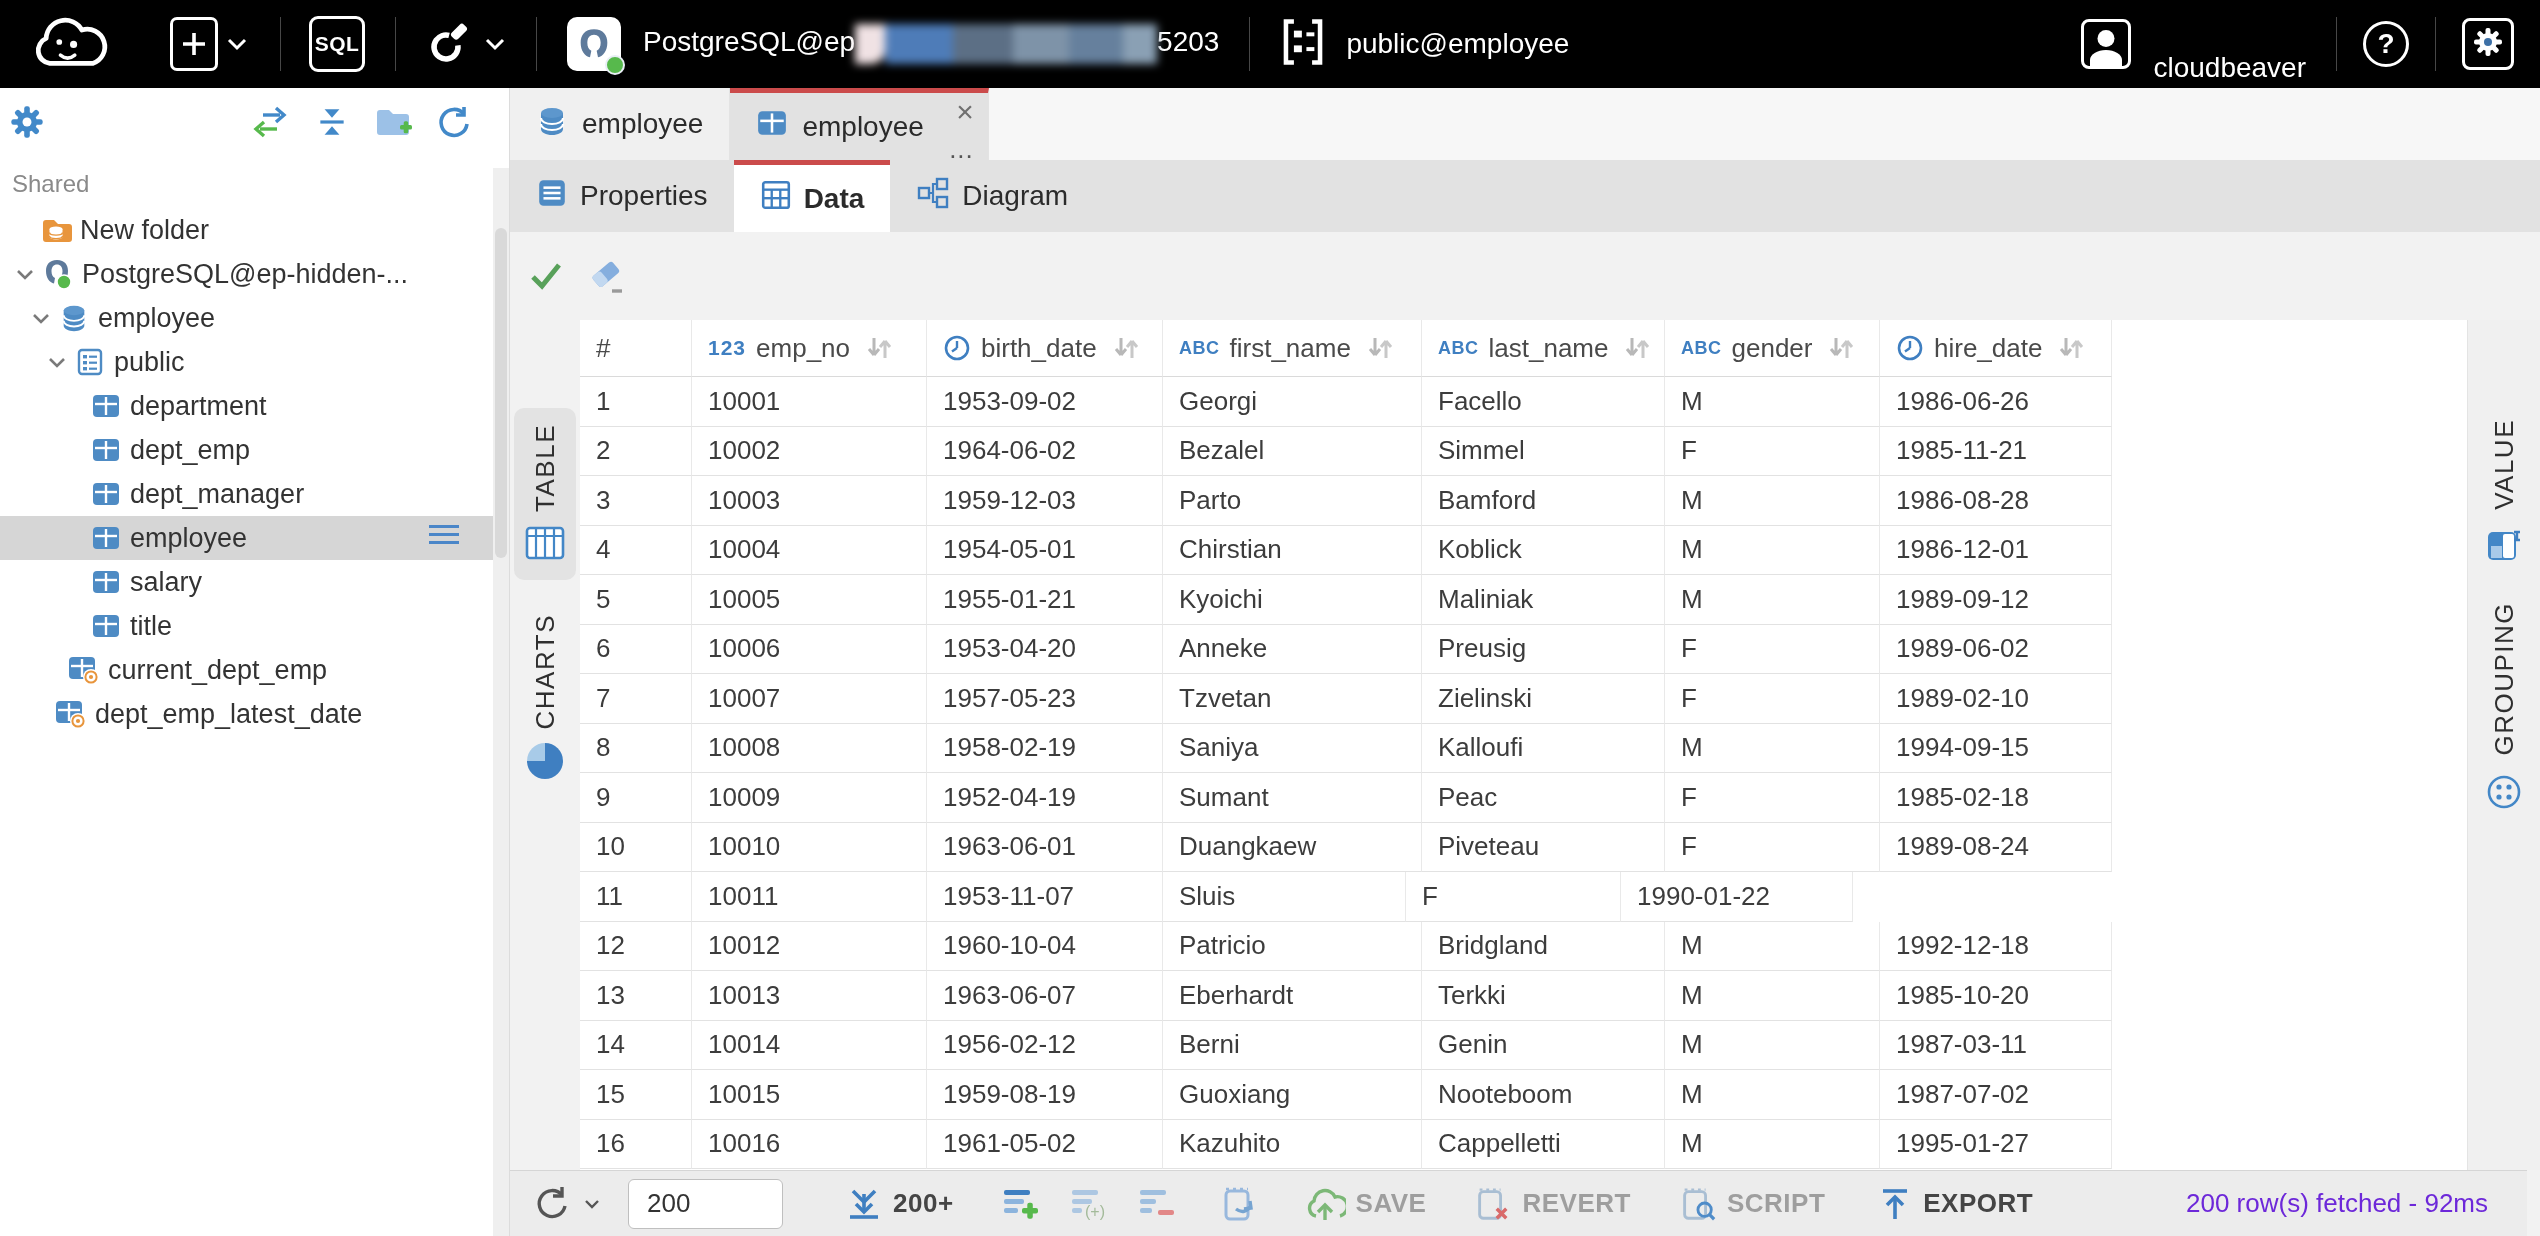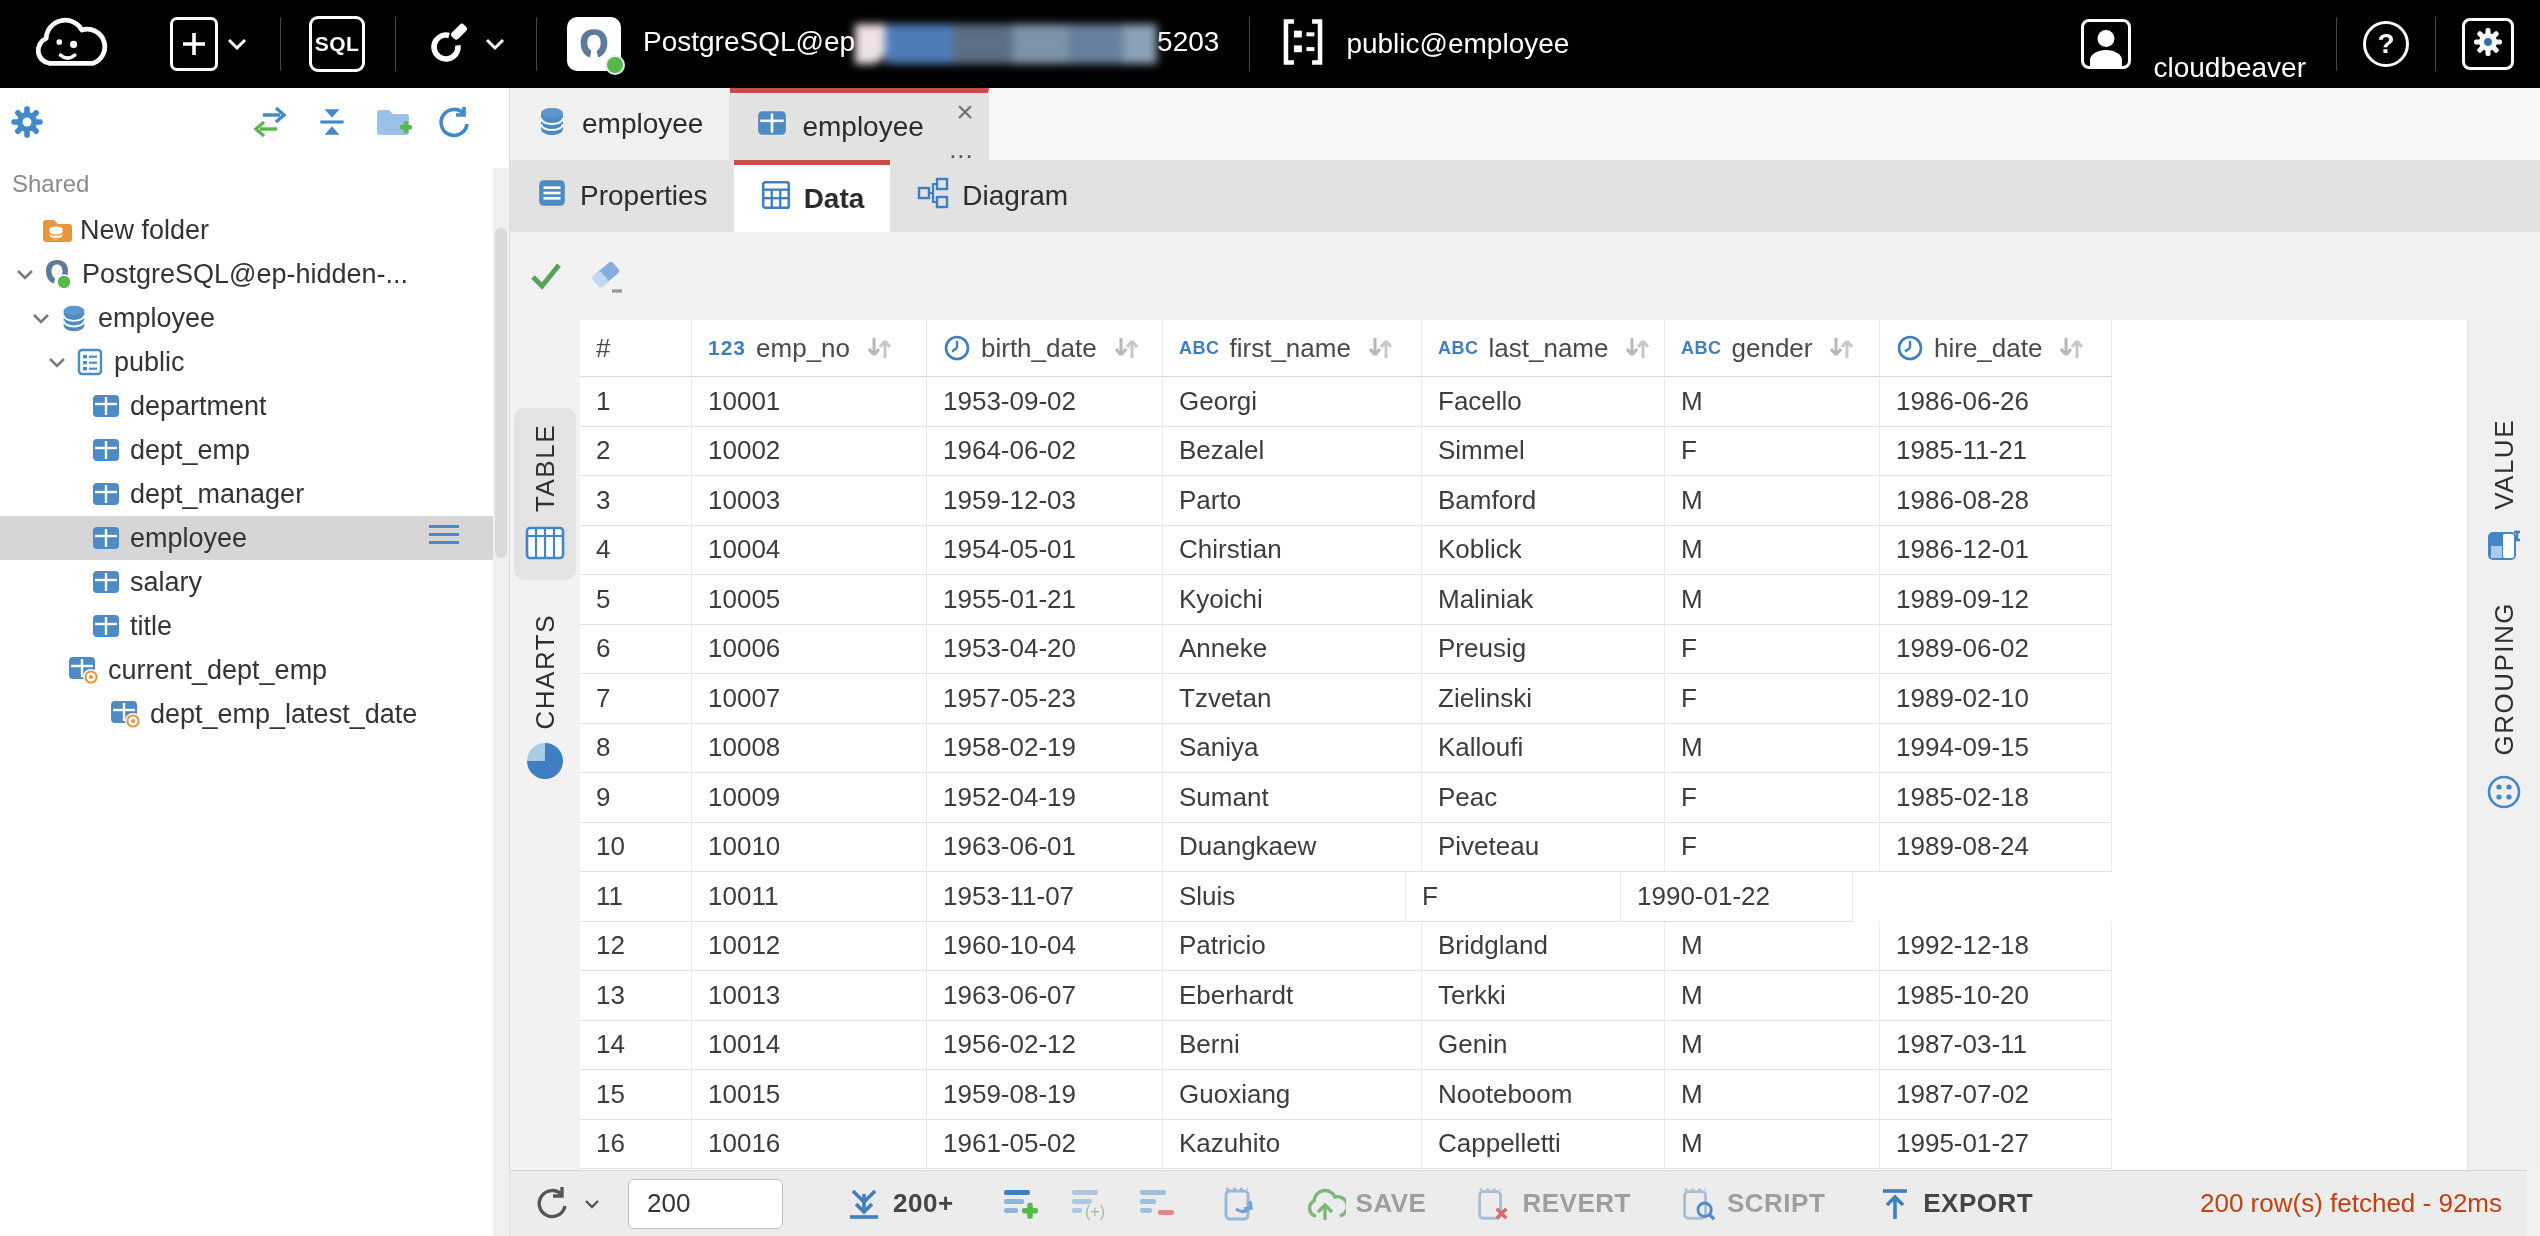--- a/index.html
+++ b/index.html
@@ -108,21 +108,21 @@
   .rtab + .rtab { margin-top:34px; }
 
   
   .btoolbar { position:absolute; left:0; bottom:0; right:13px; height:66px; background:#ececec;
               border-top:1px solid #d5d5d5; display:flex; align-items:center; }
   .fetch-input { width:155px; height:50px; background:#fff; border:1px solid #bfbfbf; border-radius:6px;
                  padding:0 18px; font-size:26px; color:#333; font-family:"Liberation Sans",sans-serif; outline:none; }
   .bt-label { font-size:26px; font-weight:700; color:#9e9e9e; letter-spacing:.5px; }
   .bt-label.dark { color:#454545; }
   .bt-btn { display:flex; align-items:center; gap:10px; cursor:pointer; }
-  .status-text { margin-left:auto; margin-right:25px; font-size:26px; color:#c2410c; }
+  .status-text { margin-left:auto; margin-right:39px; font-size:26px; color:#6d28d9; }
 </style>
 </head>
 <body>
 
 <div class="topbar">
   <div style="margin-left:28px;">
     <svg width="84" height="62" viewBox="0 0 70 52">
       <path d="M18 44 a11 11 0 0 1 -3-21 a16 16 0 0 1 30-7 a12 12 0 0 1 9 28 z" fill="none" stroke="#fff" stroke-width="4" stroke-linejoin="round"></path>
       <circle cx="38" cy="28" r="3" fill="#fff"></circle>
       <circle cx="26" cy="26" r="2.4" fill="#fff"></circle>
@@ -410,21 +410,21 @@
             <rect x="1" y="3" width="26" height="22" rx="4" fill="#4e8bc4"></rect>
             <line x1="3" y1="12" x2="25" y2="12" stroke="#fff" stroke-width="2.4"></line>
             <line x1="14" y1="5" x2="14" y2="23" stroke="#fff" stroke-width="2.4"></line>
             <circle cx="23" cy="23" r="8" fill="#fff"></circle>
             <circle cx="23" cy="23" r="5.6" fill="none" stroke="#e8953c" stroke-width="2"></circle>
             <circle cx="23" cy="23" r="2.1" fill="#e8953c"></circle>
           </svg>
         </span>
         <span class="tree-label">current_dept_emp</span>
       </div>
-      <div class="tree-row" style="padding-left: 110px;">
+      <div class="tree-row" style="padding-left: 55px;">
         <span class="tree-icon">
           <svg width="32" height="32" viewBox="0 0 32 32">
             <rect x="1" y="3" width="26" height="22" rx="4" fill="#4e8bc4"></rect>
             <line x1="3" y1="12" x2="25" y2="12" stroke="#fff" stroke-width="2.4"></line>
             <line x1="14" y1="5" x2="14" y2="23" stroke="#fff" stroke-width="2.4"></line>
             <circle cx="23" cy="23" r="8" fill="#fff"></circle>
             <circle cx="23" cy="23" r="5.6" fill="none" stroke="#e8953c" stroke-width="2"></circle>
             <circle cx="23" cy="23" r="2.1" fill="#e8953c"></circle>
           </svg>
         </span>

